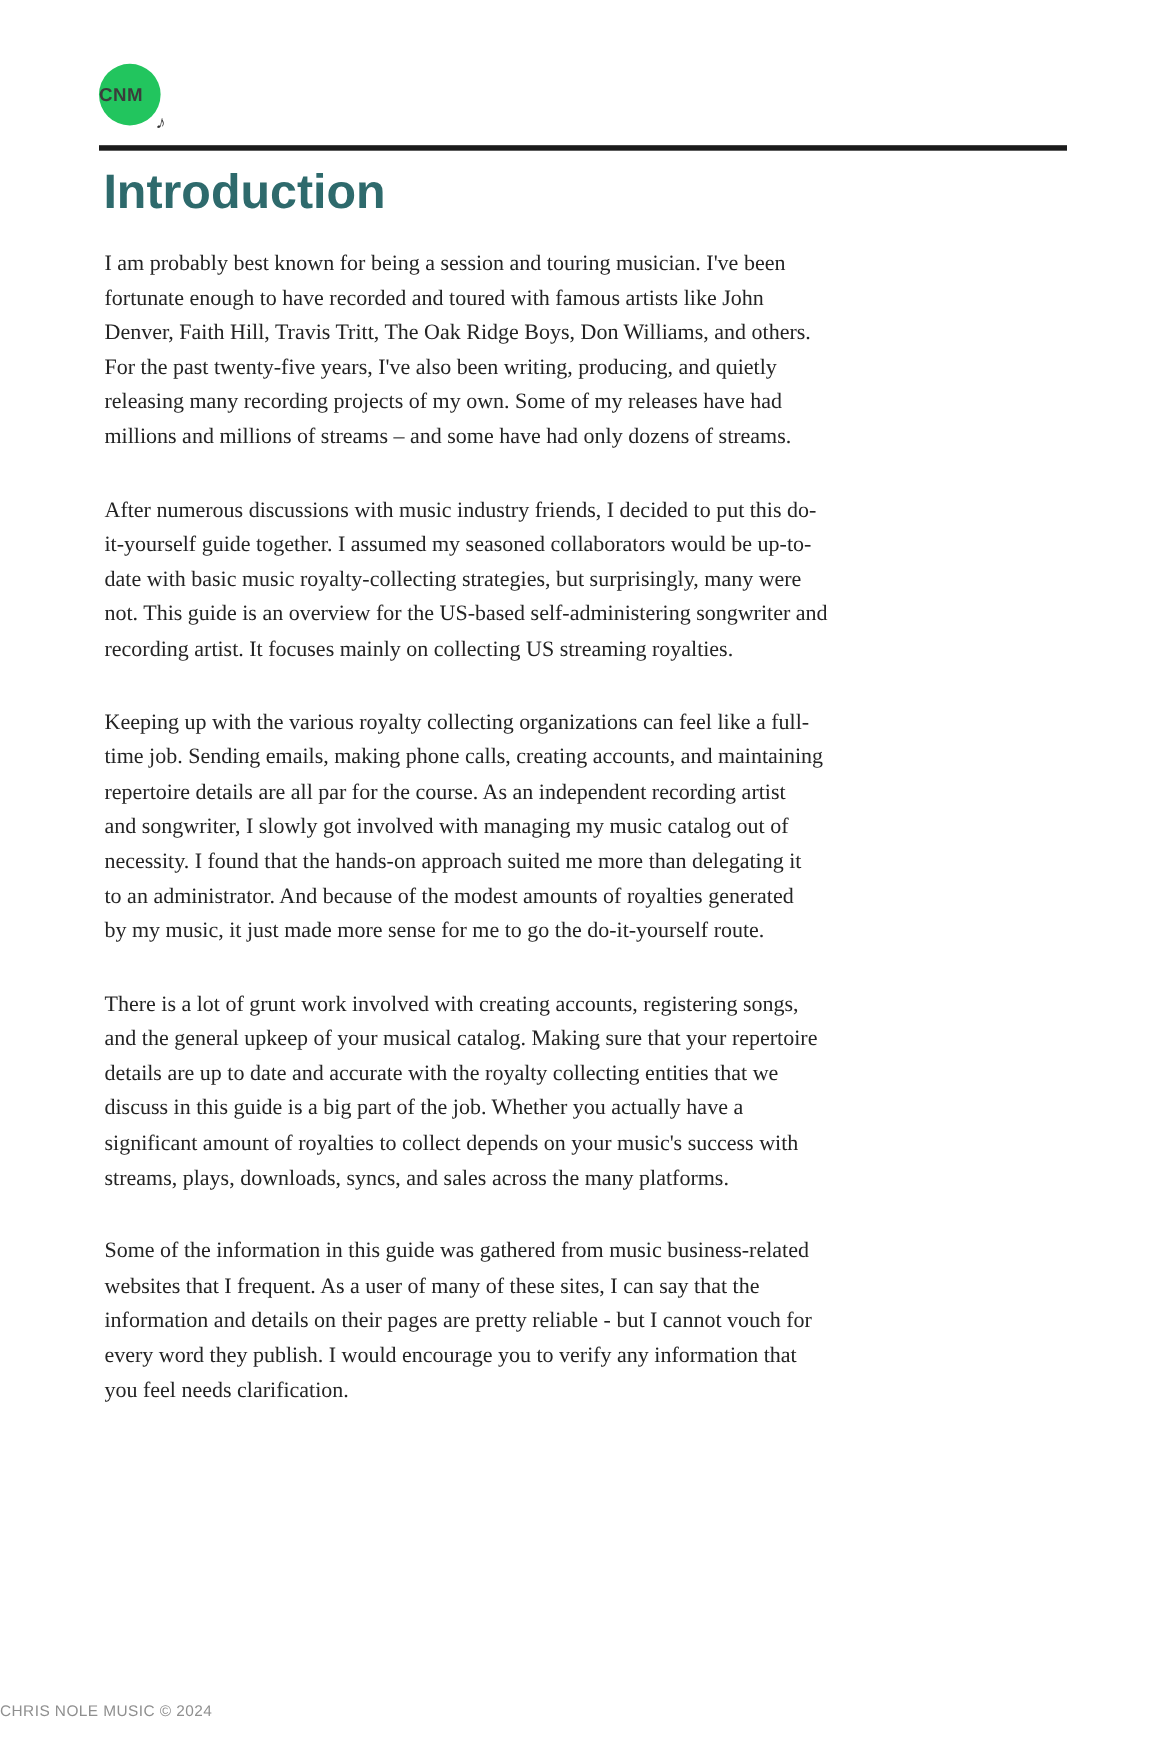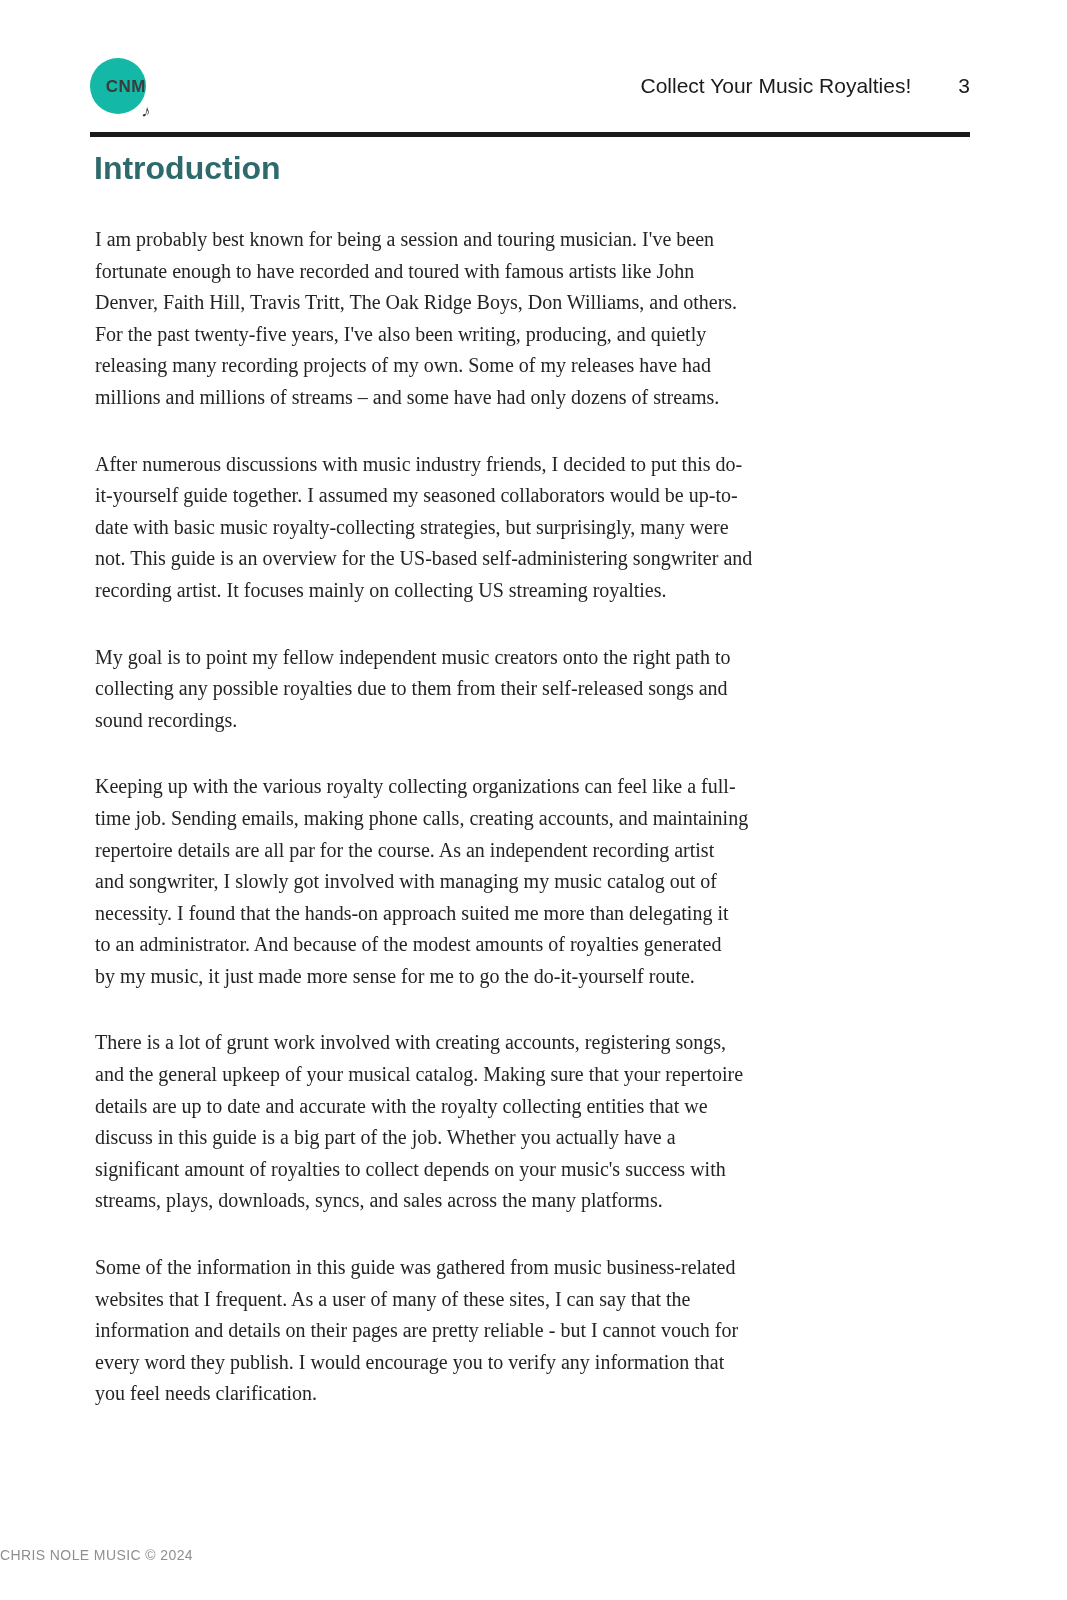--- a/index.html
+++ b/index.html
@@ -19,25 +19,25 @@
     left: 90px;
     width: 880px;
     display: flex;
     align-items: center;
   }
 
   .logo {
     width: 56px;
     height: 56px;
     border-radius: 50%;
-    background: #14b8a6;
+    background: #22c55e;
     position: relative;
     display: flex;
     align-items: center;
-    justify-content: flex-end;
+    justify-content: flex-start;
     flex: 0 0 auto;
   }
   .logo-text {
     font-size: 17px;
     font-weight: 700;
     color: #3b3b3b;
     letter-spacing: 0.5px;
     transform: translateY(1px);
   }
   .logo-note {
@@ -70,21 +70,21 @@
     left: 90px;
     width: 880px;
     height: 5px;
     background: #1b1b1b;
   }
 
   h1.doc-heading {
     position: absolute;
     top: 150px;
     left: 94px;
-    font-size: 32px;
+    font-size: 44px;
     font-weight: 700;
     color: #2e6a6c;
     letter-spacing: 0px;
   }
 
   .doc-body {
     position: absolute;
     top: 224px;
     left: 95px;
     width: 890px;
@@ -110,45 +110,38 @@
   }
 </style>
 </head>
 <body>
 
 <header class="page-header">
   <div class="logo">
     <span class="logo-text">CNM</span>
     <span class="logo-note">♪</span>
   </div>
-  <div class="header-right">
-    <span class="header-title">Collect Your Music Royalties!</span>
-    <span class="page-number">3</span>
-  </div>
 </header>
 
 <div class="header-rule"></div>
 
 <h1 class="doc-heading">Introduction</h1>
 
 <article class="doc-body">
   <p>I am probably best known for being a session and touring musician. I've been
 fortunate enough to have recorded and toured with famous artists like John
 Denver, Faith Hill, Travis Tritt, The Oak Ridge Boys, Don Williams, and others.
 For the past twenty-five years, I've also been writing, producing, and quietly
 releasing many recording projects of my own. Some of my releases have had
 millions and millions of streams – and some have had only dozens of streams.</p>
   <p>After numerous discussions with music industry friends, I decided to put this do-
 it-yourself guide together. I assumed my seasoned collaborators would be up-to-
 date with basic music royalty-collecting strategies, but surprisingly, many were
 not. This guide is an overview for the US-based self-administering songwriter and
 recording artist. It focuses mainly on collecting US streaming royalties.</p>
-  <p>My goal is to point my fellow independent music creators onto the right path to
-collecting any possible royalties due to them from their self-released songs and
-sound recordings.</p>
   <p>Keeping up with the various royalty collecting organizations can feel like a full-
 time job. Sending emails, making phone calls, creating accounts, and maintaining
 repertoire details are all par for the course. As an independent recording artist
 and songwriter, I slowly got involved with managing my music catalog out of
 necessity. I found that the hands-on approach suited me more than delegating it
 to an administrator. And because of the modest amounts of royalties generated
 by my music, it just made more sense for me to go the do-it-yourself route.</p>
   <p>There is a lot of grunt work involved with creating accounts, registering songs,
 and the general upkeep of your musical catalog. Making sure that your repertoire
 details are up to date and accurate with the royalty collecting entities that we

